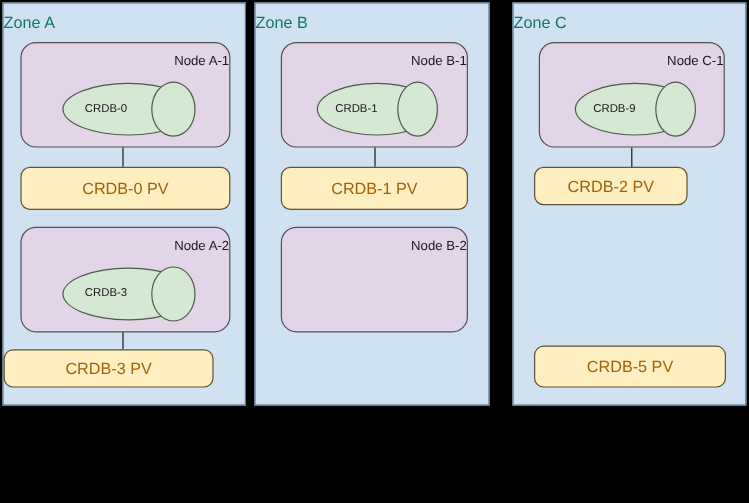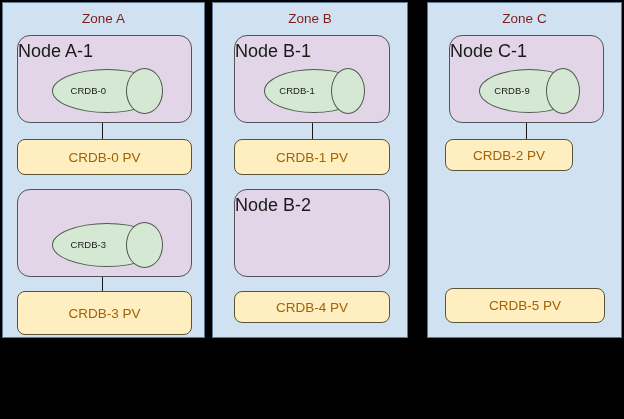--- a/index.html
+++ b/index.html
@@ -34,40 +34,40 @@
   }
   .zone-a { left: 2px;   width: 203px; }
   .zone-b { left: 212px; width: 196px; }
   .zone-c { left: 427px; width: 195px; }
 
   .zone-title {
     position: absolute;
     left: 0;
     right: 0;
     top: 8px;
-    text-align: center;
+    text-align: left;
     font-size: 13.5px;
-    color: #7f1d1d;
+    color: #0f766e;
     line-height: 16px;
   }
 
   .node {
     position: absolute;
     background: #e1d5e7;
     border: 1px solid #555159;
     border-radius: 13px;
     box-sizing: border-box;
   }
   .node-title {
     position: absolute;
     left: 0;
     right: 0;
     top: 7px;
-    text-align: left;
-    font-size: 18px;
+    text-align: right;
+    font-size: 11px;
     color: #1a1a1a;
     line-height: 16px;
   }
 
   
   .cyl {
     position: absolute;
     box-sizing: border-box;
   }
   .cyl .body {
@@ -137,48 +137,48 @@
       <div class="cyl" style="left:34px; top:33px; width:110px; height:44px;">
         <div class="body"></div>
         <div class="cap"></div>
         <div class="label">CRDB-0</div>
       </div>
     </div>
     <div class="connector" style="left:99px; top:120px; height:16px;"></div>
     <div class="pv" style="left:14px; top:136px; width:175px; height:36px;">CRDB-0 PV</div>
 
     <div class="node" style="left:14px; top:186px; width:175px; height:88px;">
+      <div class="node-title">Node A-2</div>
       <div class="cyl" style="left:34px; top:33px; width:110px; height:44px;">
         <div class="body"></div>
         <div class="cap"></div>
         <div class="label">CRDB-3</div>
       </div>
     </div>
     <div class="connector" style="left:99px; top:274px; height:14px;"></div>
-    <div class="pv" style="left:14px; top:288px; width:175px; height:44px;">CRDB-3 PV</div>
+    <div class="pv" style="left:0; top:288px; width:175px; height:32px;">CRDB-3 PV</div>
   </div>
 
   <div class="zone zone-b">
     <div class="zone-title">Zone B</div>
 
     <div class="node" style="left:21px; top:32px; width:156px; height:88px;">
       <div class="node-title">Node B-1</div>
       <div class="cyl" style="left:29px; top:33px; width:100px; height:44px;">
         <div class="body"></div>
         <div class="cap"></div>
         <div class="label">CRDB-1</div>
       </div>
     </div>
     <div class="connector" style="left:99px; top:120px; height:16px;"></div>
     <div class="pv" style="left:21px; top:136px; width:156px; height:36px;">CRDB-1 PV</div>
 
     <div class="node" style="left:21px; top:186px; width:156px; height:88px;">
       <div class="node-title">Node B-2</div>
     </div>
-    <div class="pv" style="left:21px; top:288px; width:156px; height:32px;">CRDB-4 PV</div>
   </div>
 
   <div class="zone zone-c">
     <div class="zone-title">Zone C</div>
 
     <div class="node" style="left:21px; top:32px; width:155px; height:88px;">
       <div class="node-title">Node C-1</div>
       <div class="cyl" style="left:29px; top:33px; width:100px; height:44px;">
         <div class="body"></div>
         <div class="cap"></div>

